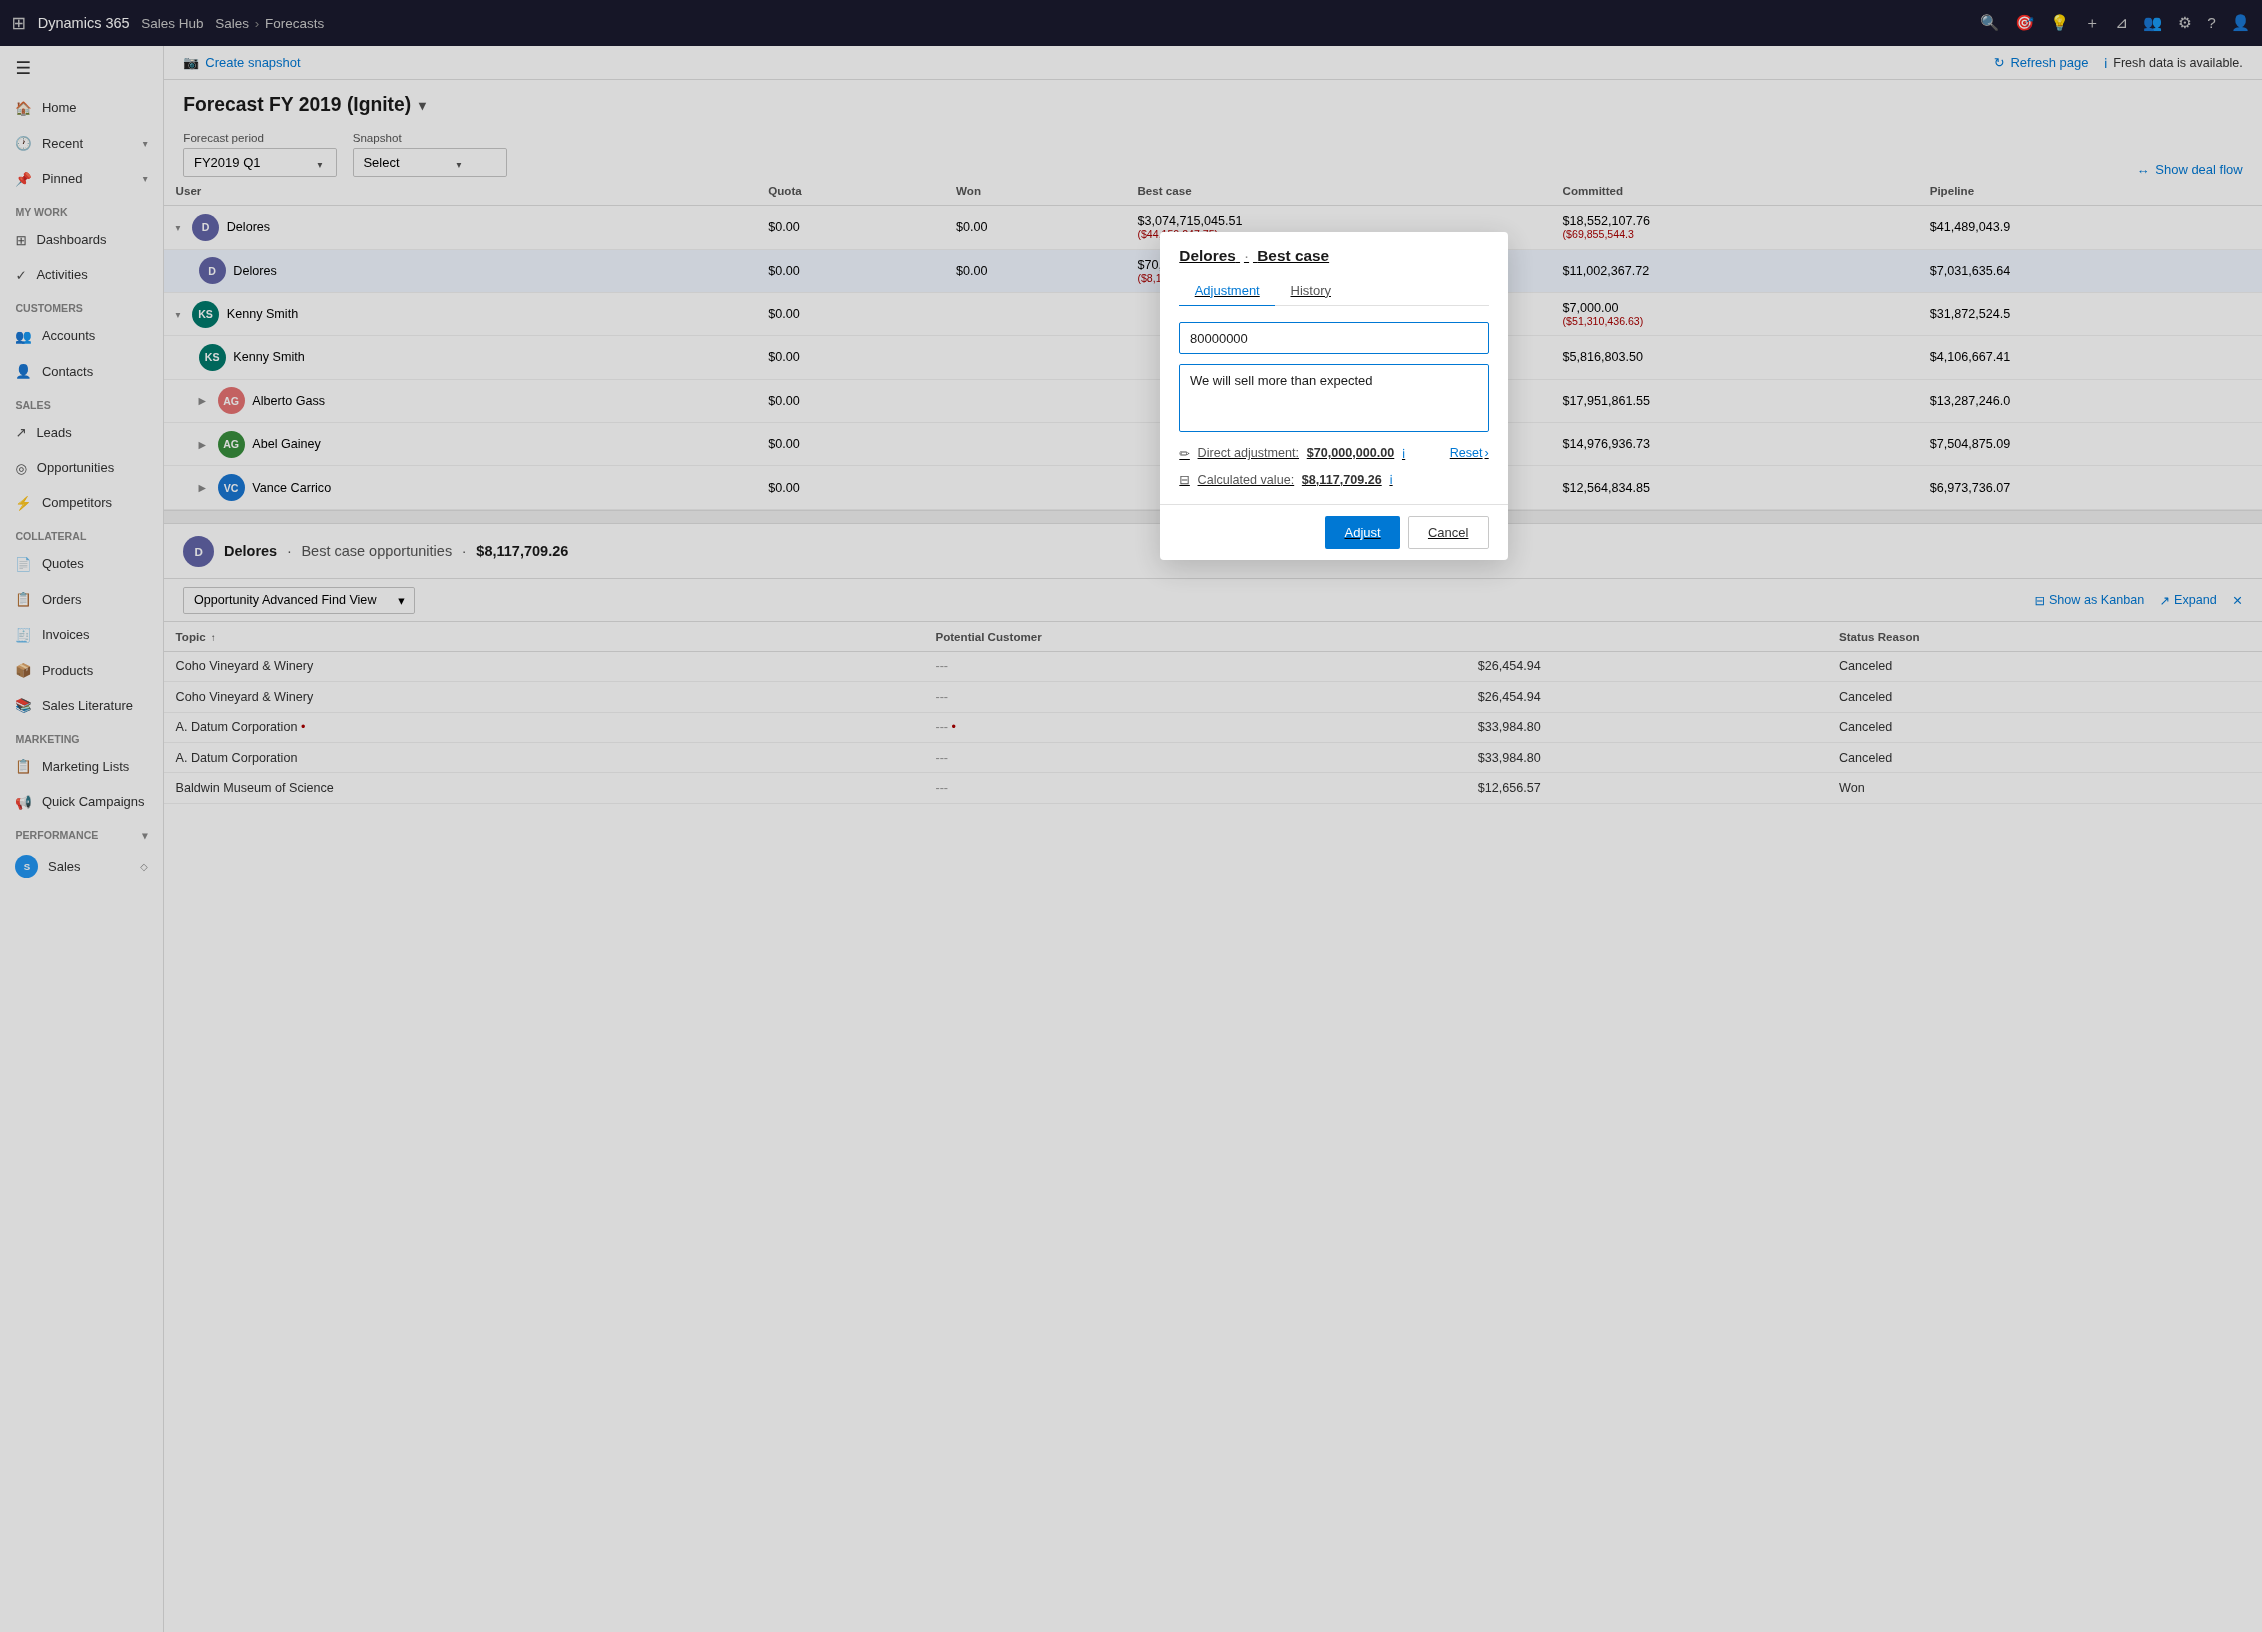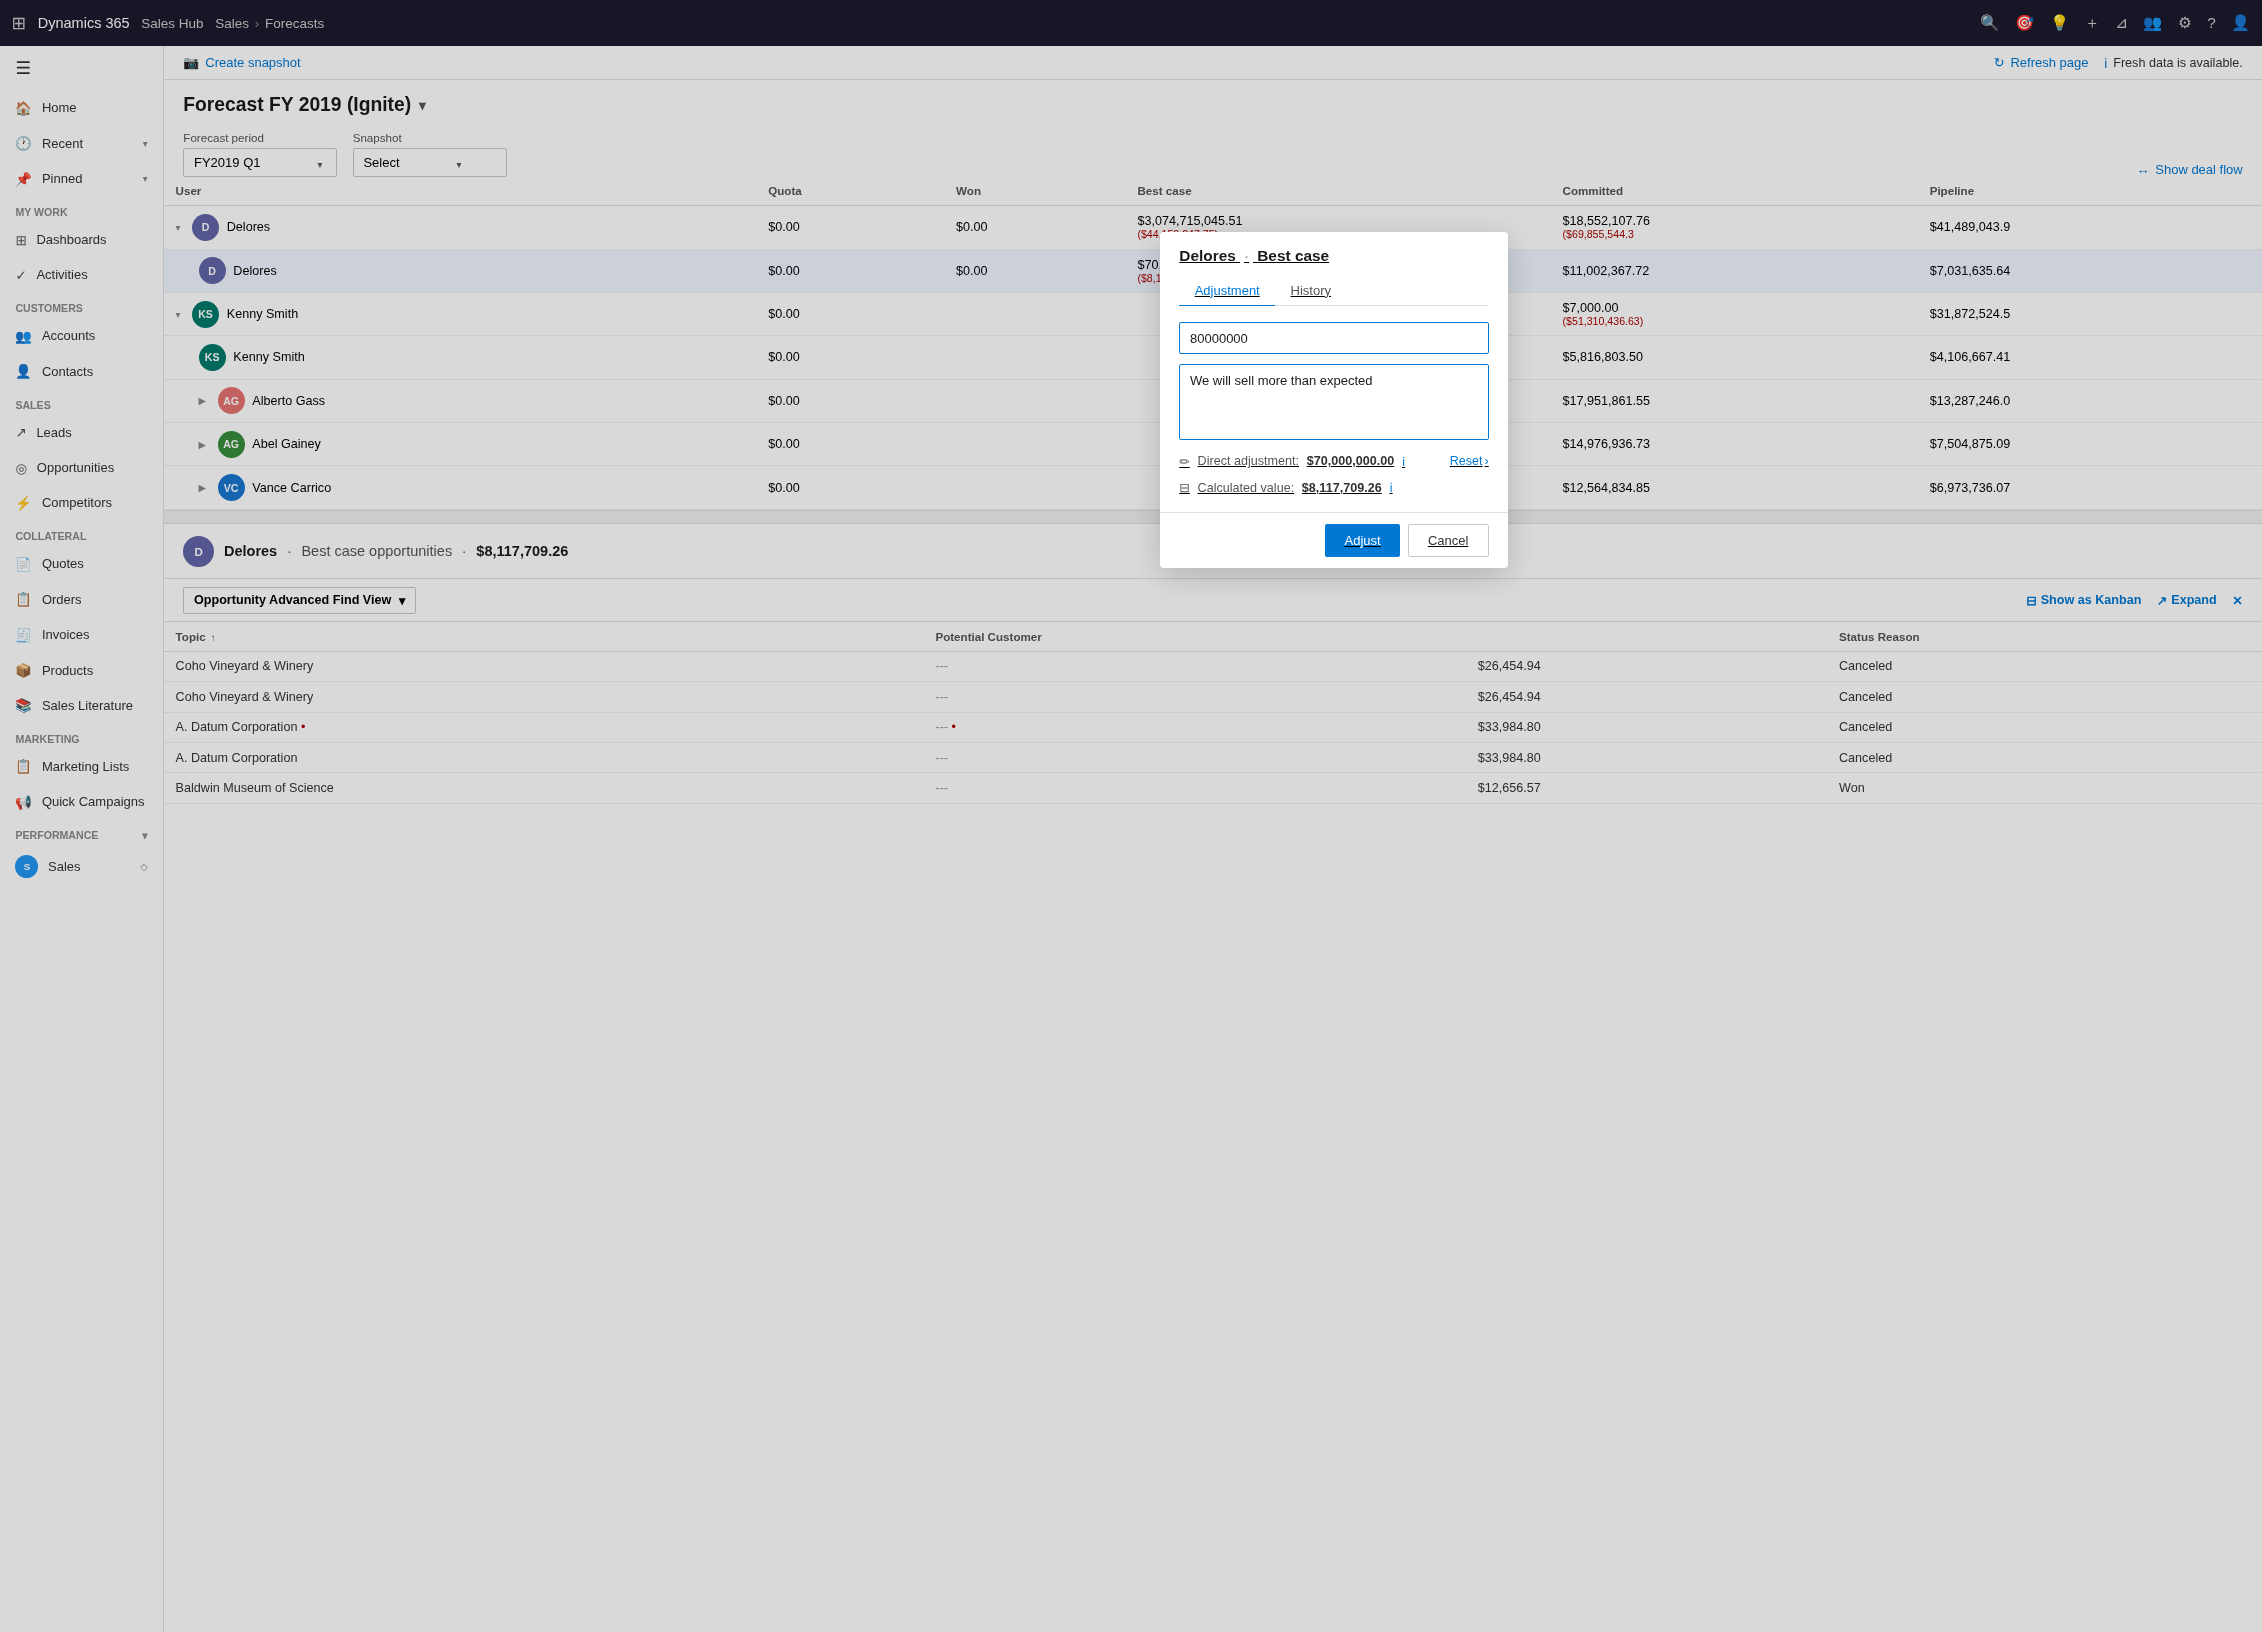--- a/index.html
+++ b/index.html
@@ -105,21 +105,21 @@
     .amount-pair .sub { font-size: 10.6px; color: #a00; }
 
     
     .lower-section { display: flex; flex: 1; overflow: hidden; }
     .lower-left { flex: 1; overflow: hidden; display: flex; flex-direction: column; background: #fff; border-top: 1px solid #e0e0e0; }
     .lower-header { padding: 11.6px 19.3px; display: flex; align-items: center; gap: 9.7px; border-bottom: 1px solid #e0e0e0; flex-shrink: 0; }
     .lower-title { font-size: 14.5px; font-weight: 600; color: #1a1a1a; }
     .lower-subtitle { color: #555; font-size: 14.5px; }
     .lower-amount { font-size: 14.5px; font-weight: 600; color: #1a1a1a; }
 
-    .lower-toolbar { padding: 7.7px 19.3px; border-bottom: 1px solid #e0e0e0; display: flex; align-items: center; gap: 15px; flex-shrink: 0; font-weight: bold; }
+    .lower-toolbar { padding: 7.7px 19.3px; border-bottom: 1px solid #e0e0e0; display: flex; align-items: center; gap: 15px; flex-shrink: 0; }
     .view-select {
       border: 1px solid #c8c8c8; border-radius: 1.9px; padding: 4.8px 9.7px;
       display: flex; align-items: center; gap: 7.7px; cursor: pointer;
       background: #fff; font-size: 12.6px; min-width: 232px;
     }
     .lower-actions { margin-left: auto; display: flex; align-items: center; gap: 15.4px; }
     .lower-action { display: flex; align-items: center; gap: 3.9px; color: #0078d4; cursor: pointer; font-size: 12.6px; }
 
     .opp-table { width: 100%; border-collapse: collapse; }
     .opp-table th {
@@ -156,21 +156,21 @@
     }
     .modal-tab.active { color: #0078d4; border-bottom: 1.9px solid #0078d4; font-weight: 500; }
     .modal-body { padding: 15.4px 19.3px; }
     .modal-input {
       width: 100%; border: 1px solid #0078d4; border-radius: 2px;
       padding: 7.7px 9.7px; font-size: 13px; margin-bottom: 9.7px;
       outline: none; color: #1a1a1a;
     }
     .modal-textarea {
       width: 100%; border: 1px solid #0078d4; border-radius: 1.9px;
-      padding: 7.7px 9.7px; font-size: 13px; height: 76px; resize: none;
+      padding: 7.7px 9.7px; font-size: 13px; height: 68px; resize: none;
       outline: none; color: #1a1a1a; font-family: inherit;
     }
     .modal-info-row { display: flex; align-items: center; gap: 7.7px; margin-top: 9.7px; font-size: 12.6px; color: #333; }
     .modal-info-row .label { color: #555; }
     .modal-info-row .value { font-weight: 600; }
     .modal-info-row .info-i { color: #0078d4; font-size: 12.6px; cursor: pointer; }
     .modal-info-row .reset-link { margin-left: auto; color: #0078d4; cursor: pointer; display: flex; align-items: center; gap: 1.9px; }
     .modal-footer { padding: 11.6px 19.3px; display: flex; justify-content: flex-end; gap: 7.7px; border-top: 1px solid #e0e0e0; }
     .btn-primary { background: #0078d4; color: #fff; border: none; border-radius: 1.9px; padding: 7.7px 19.3px; cursor: pointer; font-size: 13px; font-weight: 500; }
     .btn-secondary { background: #fff; color: #333; border: 1px solid #c8c8c8; border-radius: 1.9px; padding: 7.7px 19.3px; cursor: pointer; font-size: 13px; }

